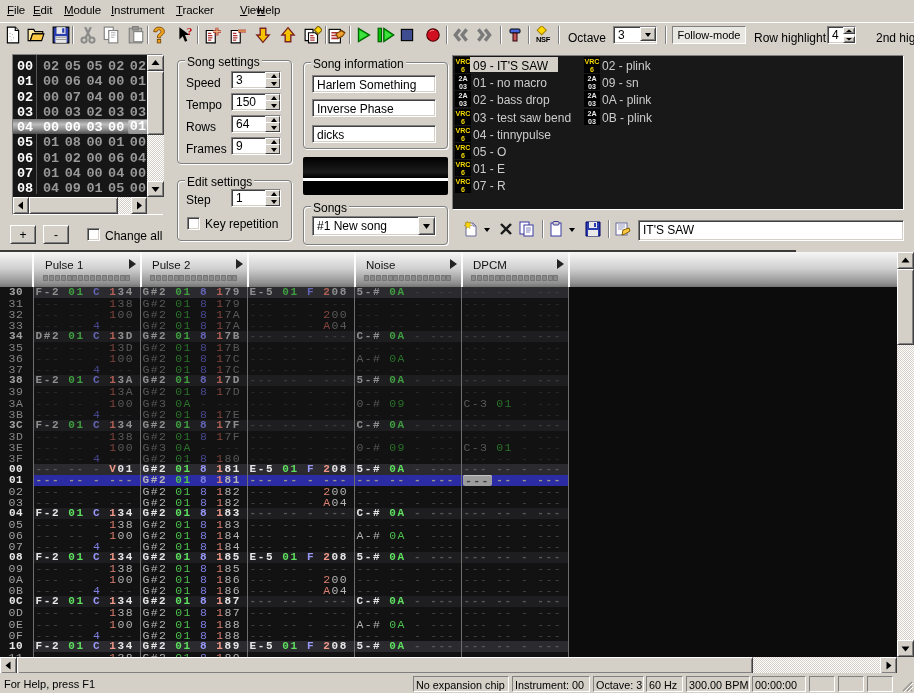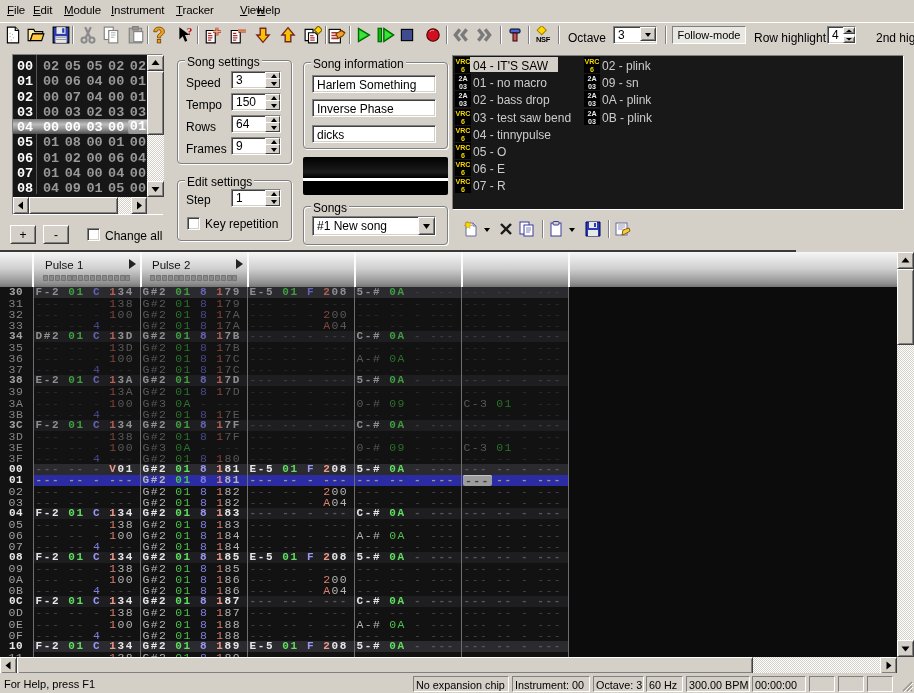--- a/index.html
+++ b/index.html
@@ -399,21 +399,21 @@
     <div class="abs btn" style="right:0px; top:0px; width:17px; height:18px;"><svg width="15" height="16" viewBox="0 0 15 16">
           <path d="M4 6l3.5 5L11 6z" fill="#000"></path>
         </svg></div>
   </div>
 
   <div class="abs" style="left:452px; top:9px; width:452px; height:155px; border:1px solid; border-color:#808080 #fff #fff #808080; background:#181818; overflow:hidden;" id="instlist">
       <div class="inst" style="left:2px;top:1.0px;">
         <div class="chip" style="color:#f5d800">
           <div>VRC<br>6</div>
         </div>
-        <span class="iname" style="background:#d4d0c8;color:#000;padding:0 10px 0 3px;margin-left:-3px;top:0px;padding-top:2px;height:15px;">04 - IT'S SAW</span>
+        <span class="iname" style="background:#d4d0c8;color:#000;padding:0 10px 0 3px;margin-left:-3px;top:0px;padding-top:2px;height:15px;">09 - IT'S SAW</span>
       </div>
       <div class="inst" style="left:2px;top:18.2px;">
         <div class="chip" style="color:#e8e8e8">
           <div>2A<br>03</div>
         </div>
         <span class="iname" style="">01 - no macro</span>
       </div>
       <div class="inst" style="left:2px;top:35.4px;">
         <div class="chip" style="color:#e8e8e8">
           <div>2A<br>03</div>
@@ -435,21 +435,21 @@
       <div class="inst" style="left:2px;top:87.0px;">
         <div class="chip" style="color:#f5d800">
           <div>VRC<br>6</div>
         </div>
         <span class="iname" style="">05 - O</span>
       </div>
       <div class="inst" style="left:2px;top:104.19999999999999px;">
         <div class="chip" style="color:#f5d800">
           <div>VRC<br>6</div>
         </div>
-        <span class="iname" style="">06 - E</span>
+        <span class="iname" style="">01 - E</span>
       </div>
       <div class="inst" style="left:2px;top:121.39999999999999px;">
         <div class="chip" style="color:#f5d800">
           <div>VRC<br>6</div>
         </div>
         <span class="iname" style="">07 - R</span>
       </div>
       <div class="inst" style="left:131px;top:1.0px;">
         <div class="chip" style="color:#f5d800">
           <div>VRC<br>6</div>
@@ -507,32 +507,45 @@
         <rect x="9" y="2" width="2" height="4" fill="#2a3dae"></rect>
         <path d="M3 9h10v6H3z" fill="#e8e8e8"></path>
       </svg>
     <div class="tbsep" style="left:156px;top:8px;position:absolute;height:18px;"></div>
     <svg class="abs" style="left:163px;top:9px" width="16" height="16" viewBox="0 0 16 16">
         <rect x="1" y="2" width="11" height="12" fill="#fff" stroke="#6a6a9a"></rect>
         <path d="M3 4h7M3 6h7M3 8h5" stroke="#9a9ac0"></path>
         <path d="M8 9l6-2 1 3-5 3-3 1z" fill="#ffc843" stroke="#806000"></path>
       </svg>
   </div>
+  <div class="abs field" style="left:638px; top:174px; width:266px; height:21px; font-size:12px;">
+      <span class="abs" style="left:4px; top:2px;">IT'S SAW</span>
+    </div>
 </div>
 
 <div id="tracker" class="abs" style="left:0; top:250px; width:796px; height:424px; background:#15803d;">
 <div id="thead">
       <div class="chead" style="left:0;width:32px;"></div>
       <div class="chead" style="left:34px;width:105px;">
         <span class="cname">Pulse 1</span>
         <i class="carr"></i>
         <div class="meter"><i></i><i></i><i></i><i></i><i></i><i></i><i></i><i></i><i></i><i></i><i></i><i></i><i></i><i></i><i></i></div>
       </div>
       <div class="chead" style="left:141px;width:105px;">
         <span class="cname">Pulse 2</span>
+        <i class="carr"></i>
+        <div class="meter"><i></i><i></i><i></i><i></i><i></i><i></i><i></i><i></i><i></i><i></i><i></i><i></i><i></i><i></i><i></i></div>
+      </div>
+      <div class="chead" style="left:355px;width:105px;">
+        <span class="cname">Noise</span>
+        <i class="carr"></i>
+        <div class="meter"><i></i><i></i><i></i><i></i><i></i><i></i><i></i><i></i><i></i><i></i><i></i><i></i><i></i><i></i><i></i></div>
+      </div>
+      <div class="chead" style="left:462px;width:105px;">
+        <span class="cname">DPCM</span>
         <i class="carr"></i>
         <div class="meter"><i></i><i></i><i></i><i></i><i></i><i></i><i></i><i></i><i></i><i></i><i></i><i></i><i></i><i></i><i></i></div>
       </div>
       <div class="csep" style="left:32px"></div>
       <div class="csep" style="left:140px"></div>
       <div class="csep" style="left:247px"></div>
       <div class="csep" style="left:354px"></div>
       <div class="csep" style="left:461px"></div>
       <div class="csep" style="left:568px"></div>
     </div>

